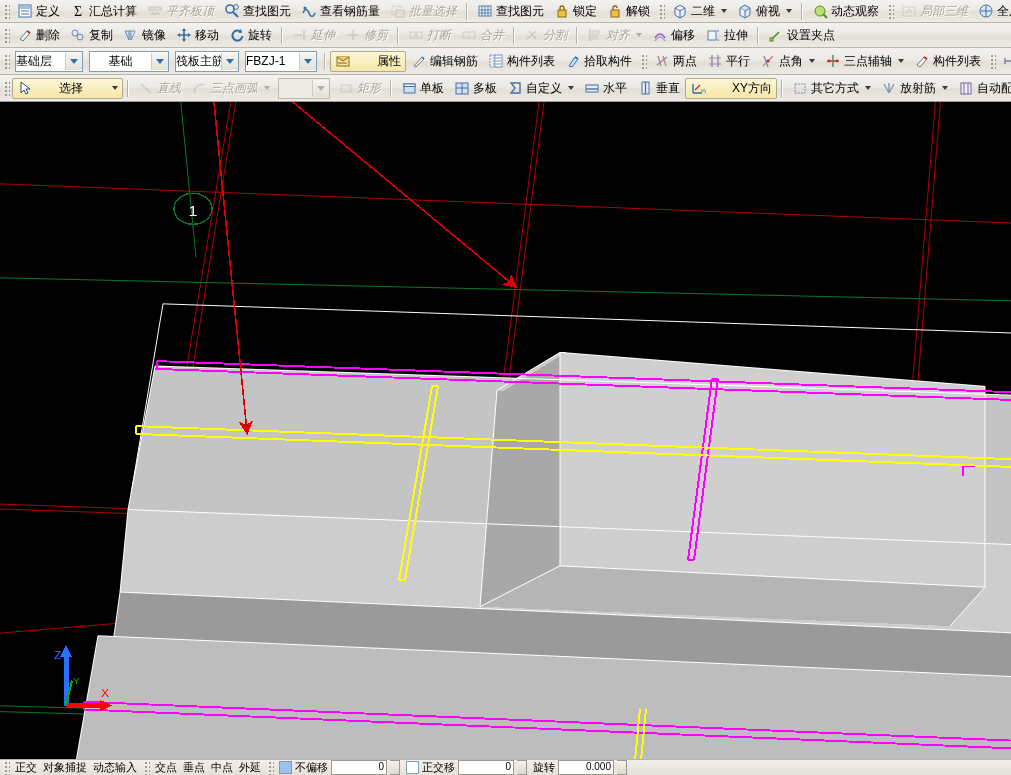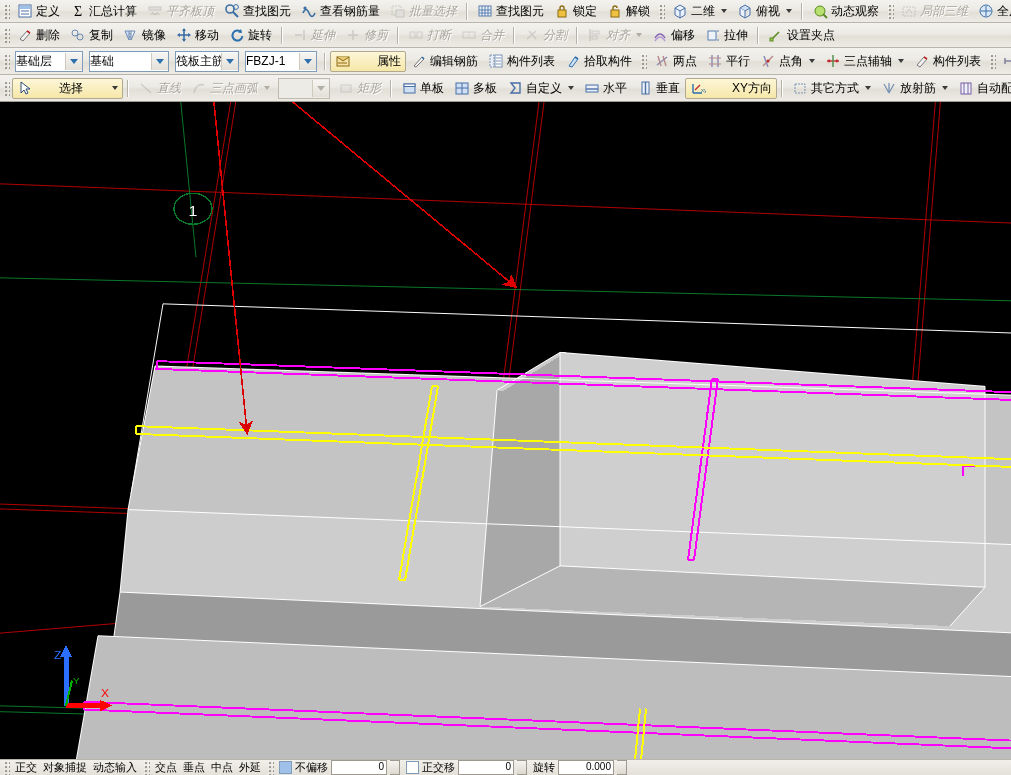--- a/index.html
+++ b/index.html
@@ -306,21 +306,21 @@
     </div>
 
   <div class="tbrow r3" id="row3">
     <span class="grip"></span>
   <div class="combo" style="width: 66px;">
         <span class="cv" style="flex: 1 1 auto;">基础层</span>
         <span class="cbtn">
           <span class="vchev"></span>
         </span>
       </div>
-      <div class="combo" style="width: 78px;">
+      <div class="combo" style="width: 78px; text-align: center;">
         <span class="cv" style="flex: 1 1 auto;">基础</span>
         <span class="cbtn">
           <span class="vchev"></span>
         </span>
       </div>
       <div class="combo" style="width: 62px;">
         <span class="cv" style="flex: 1 1 auto;">筏板主筋</span>
         <span class="cbtn">
           <span class="vchev"></span>
         </span>

